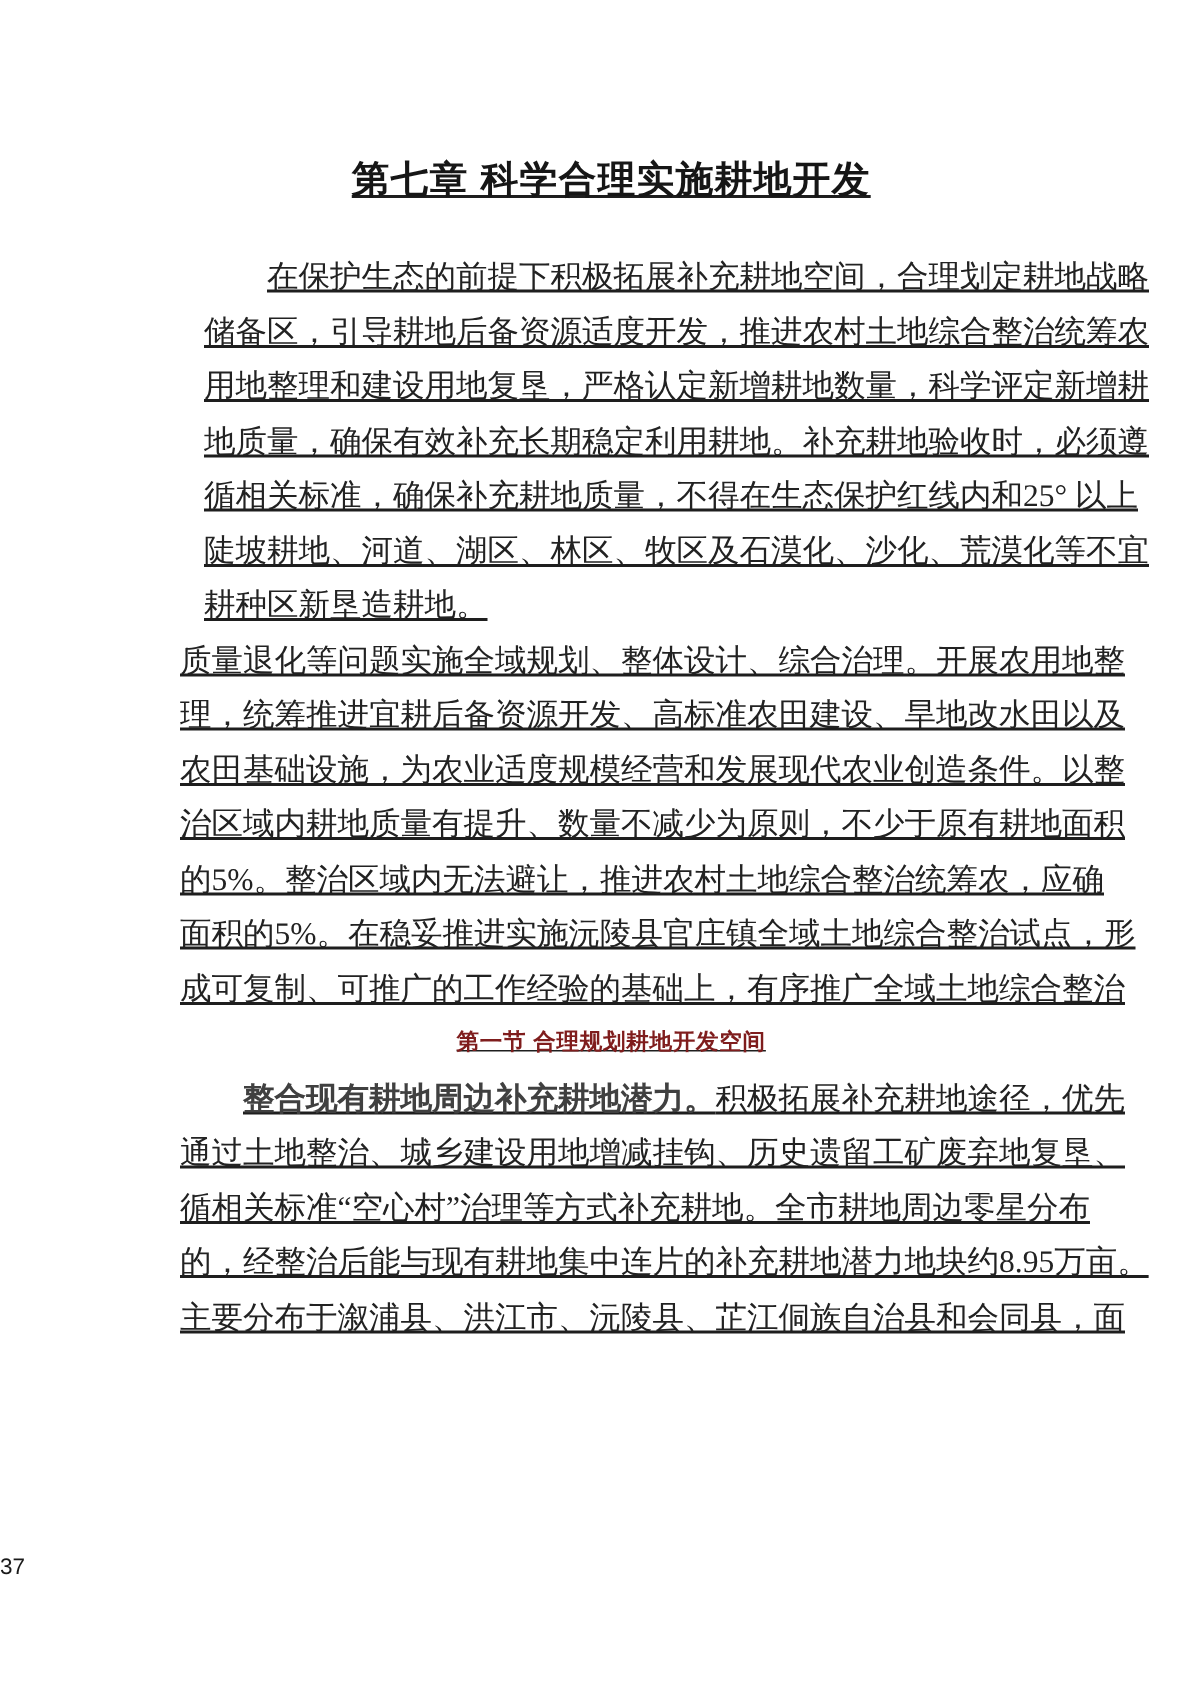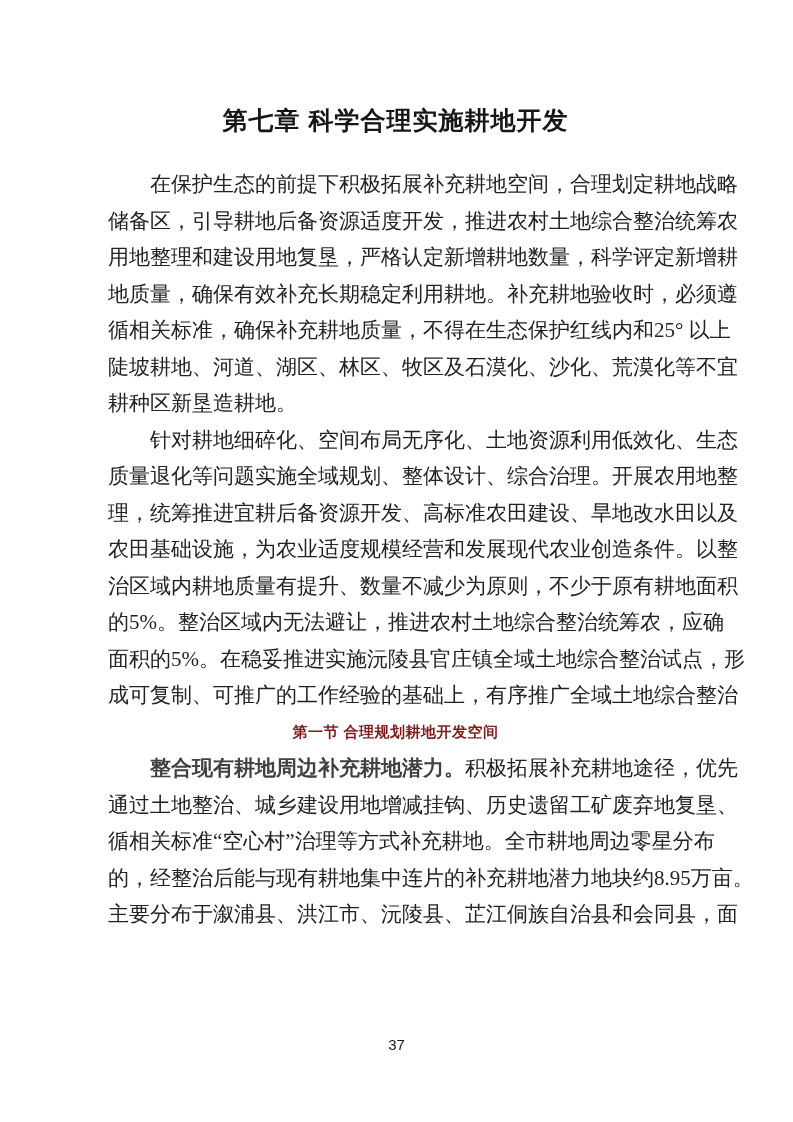--- a/index.html
+++ b/index.html
@@ -11,40 +11,41 @@
     position: relative;
     width: 793px;
     height: 1122px;
     background: #ffffff;
     overflow: hidden;
     color: #1e1e1e;
     font-family: "Liberation Serif", "DejaVu Serif", serif;
   }
   .content {
     position: absolute;
-    left: 108px;
+    left: 120px;
     top: 0;
     width: 575px;
+    text-decoration: underline;
   }
   .chapter-title {
     margin-top: 103px;
     font-family: "Liberation Sans", "DejaVu Sans", sans-serif;
     font-weight: bold;
     font-size: 25px;
     line-height: 34px;
     text-align: center;
     letter-spacing: 1px;
     color: #161616;
   }
   .body-block {
     font-size: 21px;
     line-height: 36.5px;
     color: #222222;
   }
-  .p1 { margin-top: 29px; }
+  .p1 { margin-top: 29px; margin-left: 16px; }
   .line {
     text-align: justify;
     text-align-last: justify;
     white-space: nowrap;
   }
   .line.end {
     text-align-last: left;
   }
   .line.indent {
     padding-left: 42px;
@@ -60,21 +61,20 @@
   }
   .bold-lead {
     font-weight: bold;
     color: #404040;
   }
   .page-number {
     position: absolute;
     top: 1036px;
     left: 0;
     width: 100%;
-    text-align: center;
     font-family: "Liberation Sans", "DejaVu Sans", sans-serif;
     font-size: 15px;
     color: #1a1a1a;
   }
 </style>
 </head>
 <body>
 
 <div class="page">
   <div class="content">
@@ -85,21 +85,20 @@
       <div class="line indent">在保护生态的前提下积极拓展补充耕地空间，合理划定耕地战略</div>
       <div class="line">储备区，引导耕地后备资源适度开发，推进农村土地综合整治统筹农</div>
       <div class="line">用地整理和建设用地复垦，严格认定新增耕地数量，科学评定新增耕</div>
       <div class="line">地质量，确保有效补充长期稳定利用耕地。补充耕地验收时，必须遵</div>
       <div class="line">循相关标准，确保补充耕地质量，不得在生态保护红线内和25° 以上</div>
       <div class="line">陡坡耕地、河道、湖区、林区、牧区及石漠化、沙化、荒漠化等不宜</div>
       <div class="line end">耕种区新垦造耕地。</div>
     </div>
 
     <div class="body-block">
-      <div class="line indent">针对耕地细碎化、空间布局无序化、土地资源利用低效化、生态</div>
       <div class="line">质量退化等问题实施全域规划、整体设计、综合治理。开展农用地整</div>
       <div class="line">理，统筹推进宜耕后备资源开发、高标准农田建设、旱地改水田以及</div>
       <div class="line">农田基础设施，为农业适度规模经营和发展现代农业创造条件。以整</div>
       <div class="line">治区域内耕地质量有提升、数量不减少为原则，不少于原有耕地面积</div>
       <div class="line">的5%。整治区域内无法避让，推进农村土地综合整治统筹农，应确</div>
       <div class="line">面积的5%。在稳妥推进实施沅陵县官庄镇全域土地综合整治试点，形</div>
       <div class="line">成可复制、可推广的工作经验的基础上，有序推广全域土地综合整治</div>
     </div>
 
     <div class="section-title">第一节 合理规划耕地开发空间</div>

